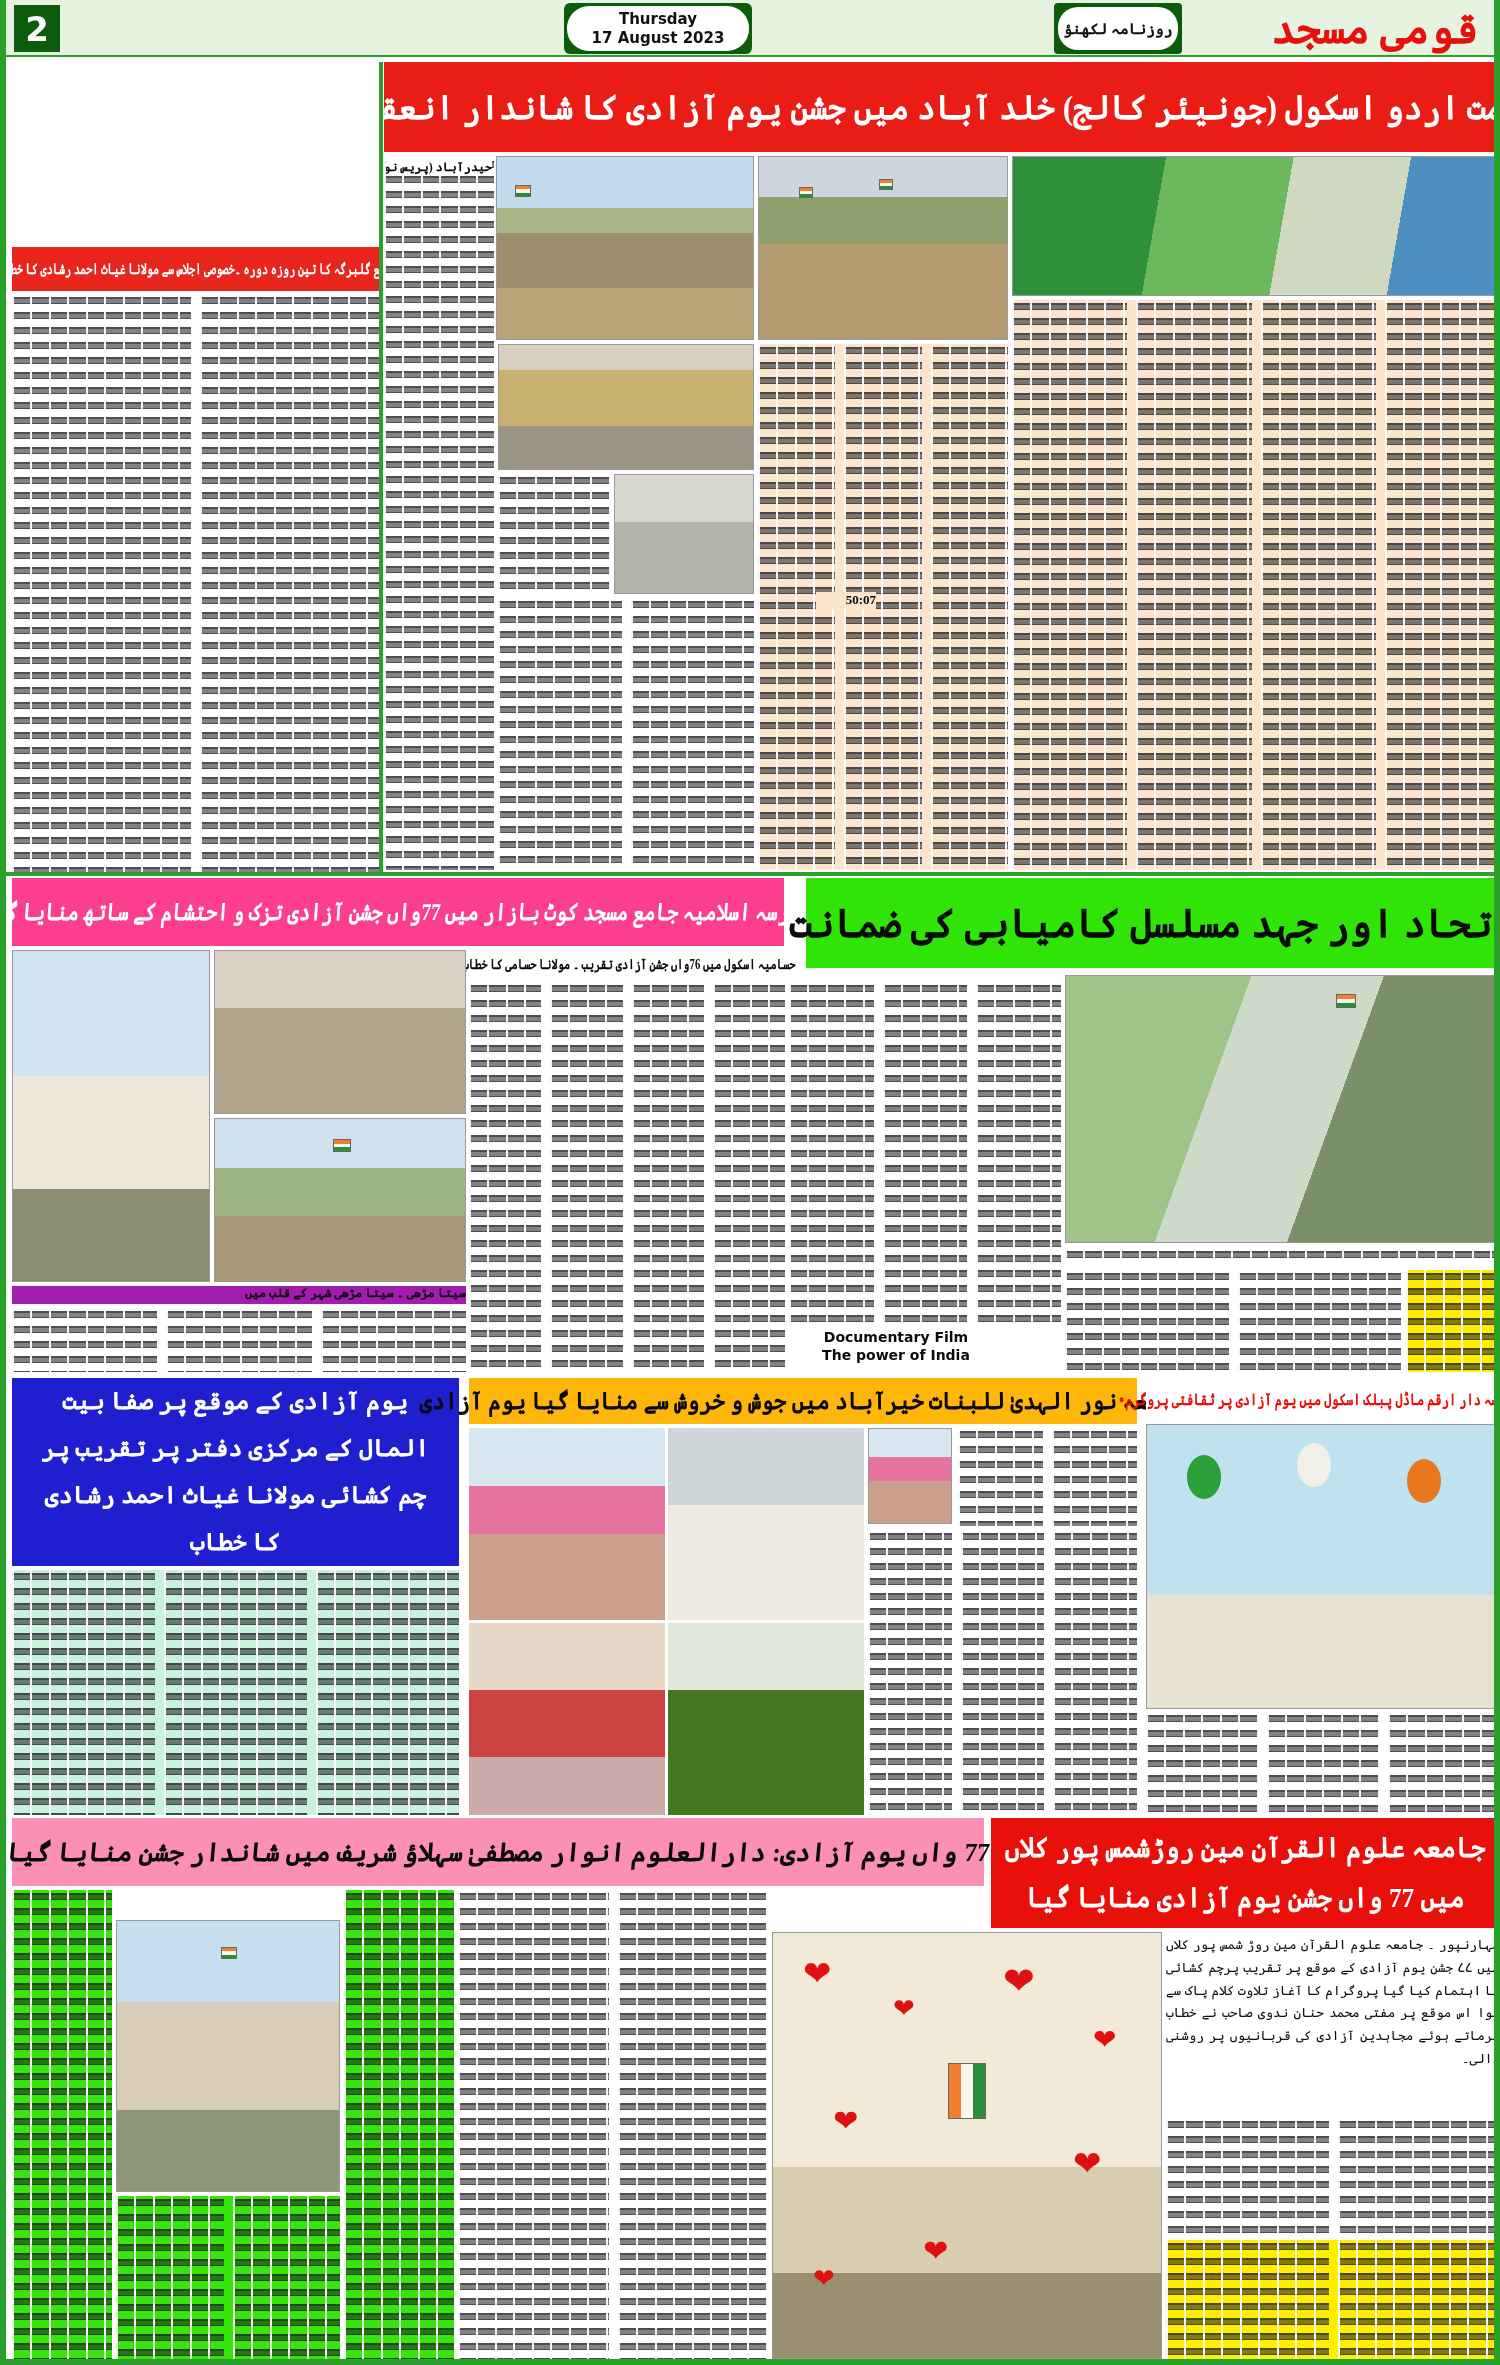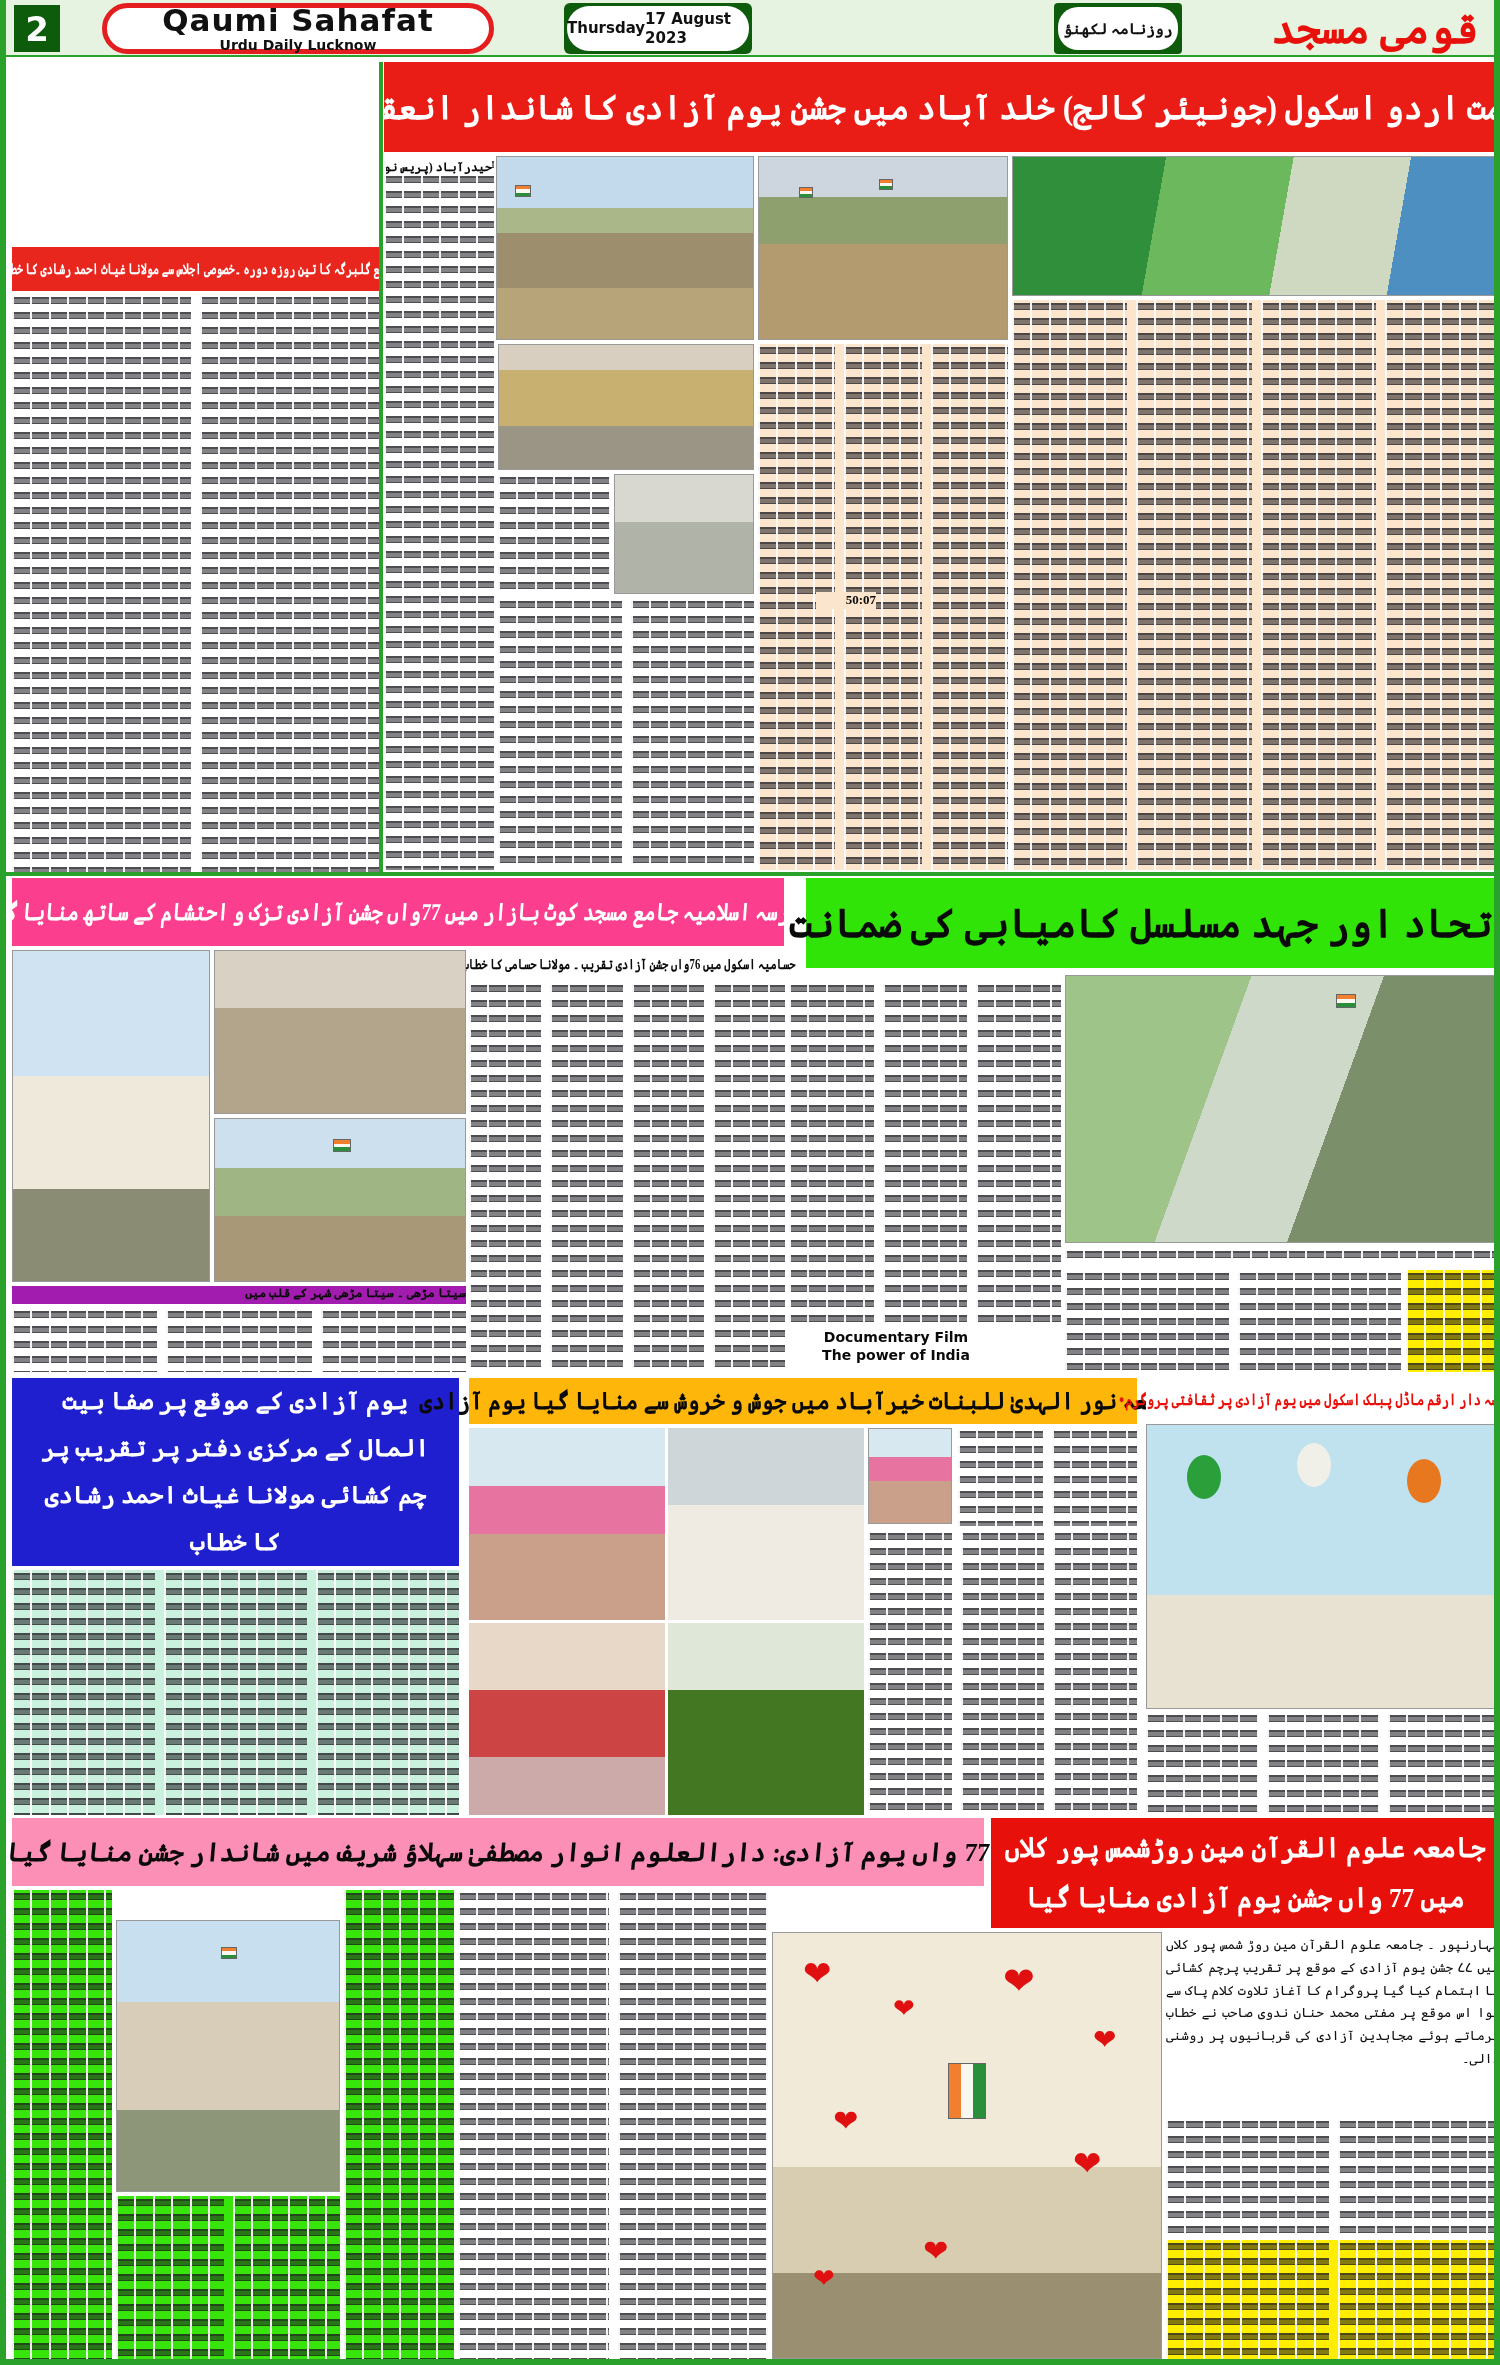--- a/index.html
+++ b/index.html
@@ -12,21 +12,21 @@
   .squeeze{display:inline-block;white-space:nowrap;transform:scaleX(var(--sx,1));transform-origin:50% 50%;}
 
   
   .header{left:0;top:0;width:1500px;height:57px;background:#e6f3e0;border-bottom:2px solid #2aa12a;}
   .pagenum{left:8px;top:5px;width:46px;height:47px;background:#0c5c0c;color:#fff;font-weight:bold;font-size:34px;}
   .brandbox{left:96px;top:3px;width:392px;height:51px;background:#fff;border:5px solid #e41e1e;border-radius:26px;
             display:flex;flex-direction:column;align-items:center;justify-content:center;line-height:1;}
   .brand{font-size:31px;font-weight:bold;color:#111;letter-spacing:1px;}
   .brandsub{font-size:14px;font-weight:bold;color:#111;margin-top:2px;}
   .datebox{left:558px;top:3px;width:188px;height:51px;background:#0c5c0c;border-radius:6px;padding:3px;}
-  .dateinner{width:100%;height:100%;background:#fff;border-radius:22px;display:flex;flex-direction:row;
+  .dateinner{width:100%;height:100%;background:#fff;border-radius:22px;display:flex;flex-direction:column;
              align-items:center;justify-content:center;font-size:15px;font-weight:bold;color:#111;line-height:1.25;}
   .edbox{left:1048px;top:3px;width:128px;height:51px;background:#0c5c0c;border-radius:4px;padding:4px;}
   .edinner{width:100%;height:100%;background:#fff;border-radius:20px;display:flex;align-items:center;justify-content:center;
            font-size:15px;font-weight:bold;color:#111;}
   .mast-urdu{left:1245px;top:0px;width:248px;height:57px;color:#e8100a;font-size:42px;font-weight:bold;}
 
   
   .hl-red-main{left:378px;top:62px;width:1116px;height:90px;background:#ea1c16;color:#fff;font-weight:bold;font-size:34px;}
   .hl-green-left{left:6px;top:62px;width:367px;height:183px;background:#2fe406;color:#ffec00;font-weight:bold;font-size:28px;
                  flex-direction:column;line-height:1.9;}
@@ -85,24 +85,20 @@
 </style>
 </head>
 <body>
 
 <div class="page">
 
   <div class="abs header">
     <div class="abs pagenum center">
       <span>2</span>
     </div>
-    <div class="abs brandbox">
-      <div class="brand">Qaumi Sahafat</div>
-      <div class="brandsub">Urdu Daily Lucknow</div>
-    </div>
     <div class="abs datebox">
       <div class="dateinner">
         <div>Thursday</div>
         <div>17  August   2023</div>
       </div>
     </div>
     <div class="abs edbox">
       <div class="edinner urdu">روزنامہ لکھنؤ</div>
     </div>
     <div class="abs mast-urdu center urdu">قومی مسجد</div>

